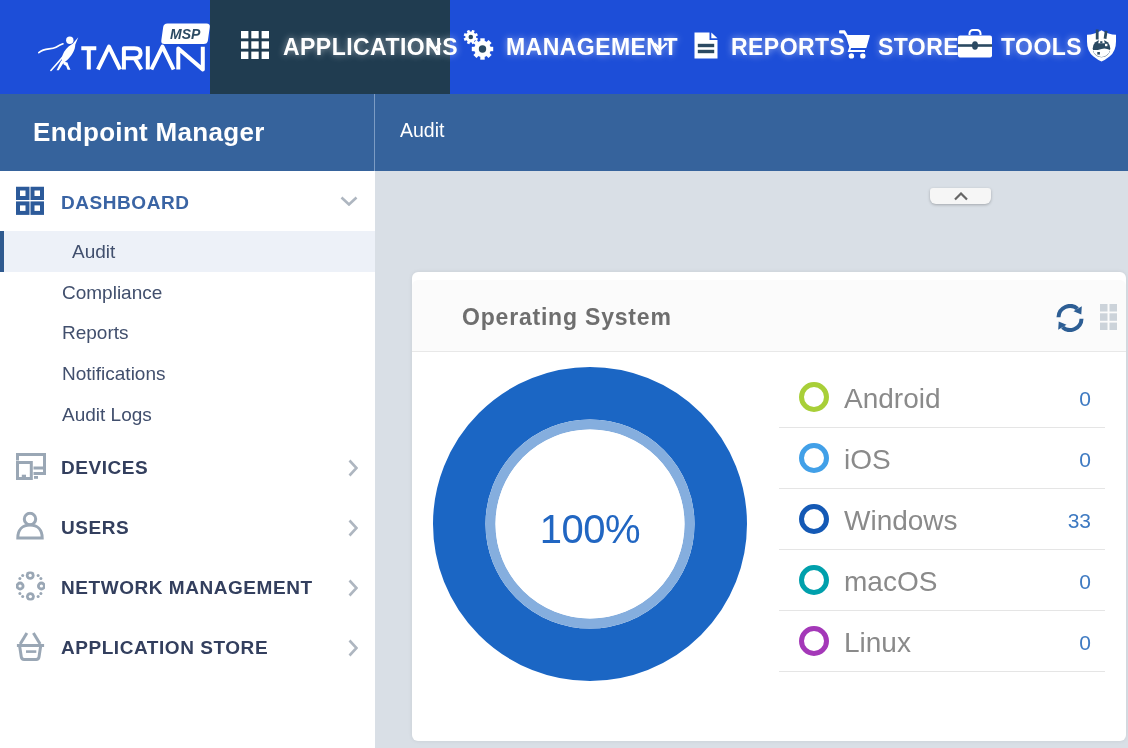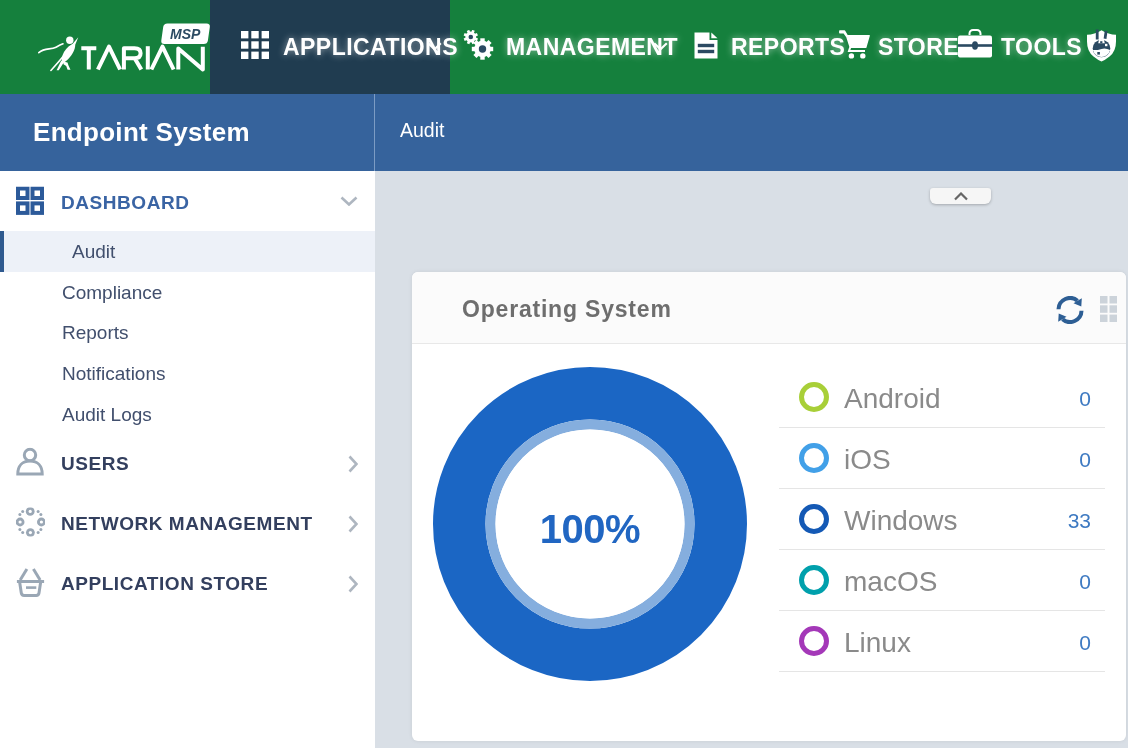--- a/index.html
+++ b/index.html
@@ -1,45 +1,45 @@
 <!DOCTYPE html>
 <html><head>
 <meta charset="utf-8">
 <style>
 * { margin:0; padding:0; box-sizing:border-box; }
 html,body { width:1128px; height:748px; overflow:hidden; font-family:"Liberation Sans", sans-serif; background:#d9dfe6; }
 #page { position:relative; width:1128px; height:748px; }
 
-#topbar { position:absolute; left:0; top:0; width:1128px; height:94px; background:#15803d; }
+#topbar { position:absolute; left:0; top:0; width:1128px; height:94px; background:#1d4ed8; }
 #topbar .active-bg { position:absolute; left:210px; top:0; width:240px; height:94px; background:#203c50; }
 .navitem { position:absolute; top:0; height:94px; display:flex; align-items:center; color:#fff; font-weight:bold; font-size:23px; letter-spacing:0.45px; text-shadow:0 0 7px rgba(255,255,255,0.55); }
 .navicon { position:absolute; }
 
 #header { position:absolute; left:0; top:94px; width:1128px; height:77px; background:#36639c; }
 #header .vline { position:absolute; left:374px; top:0; width:1px; height:77px; background:#7c9cc4; }
 #em { position:absolute; left:33px; top:0; line-height:77px; font-size:26px; font-weight:bold; color:#fff; letter-spacing:0.3px; }
 #crumbwrap { position:absolute; left:400px; top:0; height:77px; display:flex; align-items:center; padding-bottom:4px; color:#fff; font-size:19.5px; }
 
 #sidebar { position:absolute; left:0; top:171px; width:375px; height:577px; background:#ffffff; }
 .secrow { position:relative; width:375px; height:60px; }
 .secrow .sicon { position:absolute; left:16px; top:50%; transform:translateY(-50%); }
 .secrow .stext { position:absolute; left:61px; top:50%; transform:translateY(-50%); font-size:19px; font-weight:bold; letter-spacing:0.55px; color:#333f5e; }
 .secrow .chev { position:absolute; right:17px; top:50%; transform:translateY(-50%); }
 .subrow { position:relative; width:375px; height:40.6px; display:flex; align-items:center; padding-left:62px; font-size:19px; color:#414f6d; padding-top:2px; }
 .subrow.sel { background:#edf1f8; border-left:4px solid #2f5a8f; padding-left:68px; }
 
 #content { position:absolute; left:375px; top:171px; width:753px; height:577px; background:#d9dfe6; }
 #collapsebtn { position:absolute; left:555px; top:17px; width:61px; height:16px; background:#f6f6f6; border-radius:3px 3px 6px 6px; box-shadow:0 1px 3px rgba(0,0,0,0.25); display:flex; align-items:center; justify-content:center; }
 #card { position:absolute; left:37px; top:101px; width:714px; height:469px; background:#ffffff; border-radius:6px; box-shadow:0 0 4px rgba(0,0,0,0.08); }
-#cardhead { position:absolute; left:0; top:0; width:714px; height:72px; background:#fbfbfb; border-bottom:1px solid #e8e8e8; border-radius:6px 6px 0 0; }
+#cardhead { position:absolute; left:0; top:8px; width:714px; height:72px; background:#fbfbfb; border-bottom:1px solid #e8e8e8; border-radius:6px 6px 0 0; }
 #cardtitle { position:absolute; left:50px; top:0; line-height:75px; font-size:23px; font-weight:bold; color:#6e6e6e; letter-spacing:0.8px; }
 #refresh { position:absolute; left:644px; top:24px; }
 #gridicon { position:absolute; left:688px; top:24px; }
 #donut { position:absolute; left:21px; top:95px; }
-#pct { position:absolute; left:21px; top:95px; width:314px; height:314px; display:flex; align-items:center; justify-content:center; font-size:40px; color:#2166c2; padding-top:10px; letter-spacing:-0.5px;font-weight:bold; }
+#pct { position:absolute; left:21px; top:95px; width:314px; height:314px; display:flex; align-items:center; justify-content:center; font-size:40px; color:#2166c2; padding-top:10px; letter-spacing:-0.5px; }
 #legend { position:absolute; left:367px; top:95px; width:326px; }
 .lrow { position:relative; height:61px; border-bottom:1px solid #e5e5e5; display:flex; align-items:center; }
 .lrow .ring { position:absolute; left:20px; width:30px; height:30px; border-radius:50%; border-width:5px; border-style:solid; }
 .lrow .lname { position:absolute; left:65px; font-size:28px; color:#8a8a8a; margin-top:3px; }
 .lrow .lval { position:absolute; right:14px; font-size:21px; color:#3e7ac2; margin-top:3px; }
 </style>
 </head>
 <body>
 <div id="page">
   <div id="topbar">
@@ -136,21 +136,21 @@
         <rect x="19.2" y="1.8" width="2.8" height="8" fill="#2b4a62" transform="rotate(8 20.6 5.8)"></rect>
         <circle cx="16.5" cy="19.5" r="8.8" fill="#2b4a62"></circle>
         <path d="M 14.2 10.2 h 4.6 l 1 4 h -6.6 Z" fill="#ffffff"></path>
         <rect x="15.2" y="12.2" width="2.2" height="2" fill="#2b4a62"></rect>
         <path d="M 7.9 21 A 8.8 8.8 0 0 0 25.1 21 Q 20.5 18.6 16.5 19.9 Q 11.8 21.4 7.9 21 Z" fill="#ffffff"></path>
         <rect x="12.3" y="23" width="2.6" height="2.6" fill="#2b4a62"></rect>
         <rect x="20" y="14.8" width="2.4" height="2.4" fill="#ffffff"></rect>
       </svg>
   </div>
   <div id="header">
-    <div id="em">Endpoint System</div>
+    <div id="em">Endpoint Manager</div>
     <div class="vline"></div>
     <div id="crumbwrap">Audit</div>
   </div>
   <div id="sidebar">
     <div class="secrow" id="dashrow">
       <svg class="sicon" width="28" height="29" viewBox="0 0 28 29">
         <g fill="none" stroke="#2c5a9a" stroke-width="4">
           <rect x="2" y="2" width="9.5" height="9.5"></rect>
           <rect x="16.5" y="2" width="9.5" height="9.5"></rect>
           <rect x="2" y="16.9" width="9.5" height="9.5"></rect>
@@ -160,20 +160,35 @@
       <span class="stext" style="color:#3a64a4; margin-top:2px;">DASHBOARD</span>
       <svg class="chev" width="18" height="10" viewBox="0 0 18 10">
           <path d="M1.5 1.5 L9 8.5 L16.5 1.5" fill="none" stroke="#aeb6c0" stroke-width="2.6"></path>
         </svg>
     </div>
     <div class="subrow sel">Audit</div>
     <div class="subrow">Compliance</div>
     <div class="subrow">Reports</div>
     <div class="subrow">Notifications</div>
     <div class="subrow">Audit Logs</div>
+    <div class="secrow" style="margin-top:4px;">
+      <svg class="sicon" width="31" height="29" viewBox="0 0 31 29" style="margin-top:-2px;">
+        <g fill="none" stroke="#9aa7b5" stroke-width="3">
+          <path d="M1.5 9 V3 H28.5 V22 H17.5"></path>
+          <path d="M17.5 16.5 H27"></path>
+          <rect x="1.5" y="11" width="13.8" height="16" fill="#ffffff"></rect>
+        </g>
+        <rect x="5.8" y="23.2" width="4.2" height="2.6" fill="#9aa7b5"></rect>
+        <rect x="18" y="24.5" width="4" height="2.8" fill="#9aa7b5"></rect>
+      </svg>
+      <span class="stext">DEVICES</span>
+      <svg class="chev" width="10" height="18" viewBox="0 0 10 18">
+          <path d="M1.5 1.5 L8.5 9 L1.5 16.5" fill="none" stroke="#aeb6c0" stroke-width="2.6"></path>
+        </svg>
+    </div>
     <div class="secrow">
       <svg class="sicon" width="28" height="29" viewBox="0 0 28 29" style="margin-top:-2px;">
         <g fill="none" stroke="#9aa7b5" stroke-width="3">
           <circle cx="14" cy="7.5" r="5.7"></circle>
           <path d="M 1.8 26.5 C 1.8 18.5 6.5 13.6 14 13.6 C 21.5 13.6 26.2 18.5 26.2 26.5 Z"></path>
         </g>
       </svg>
       <span class="stext">USERS</span>
       <svg class="chev" width="10" height="18" viewBox="0 0 10 18">
           <path d="M1.5 1.5 L8.5 9 L1.5 16.5" fill="none" stroke="#aeb6c0" stroke-width="2.6"></path>

